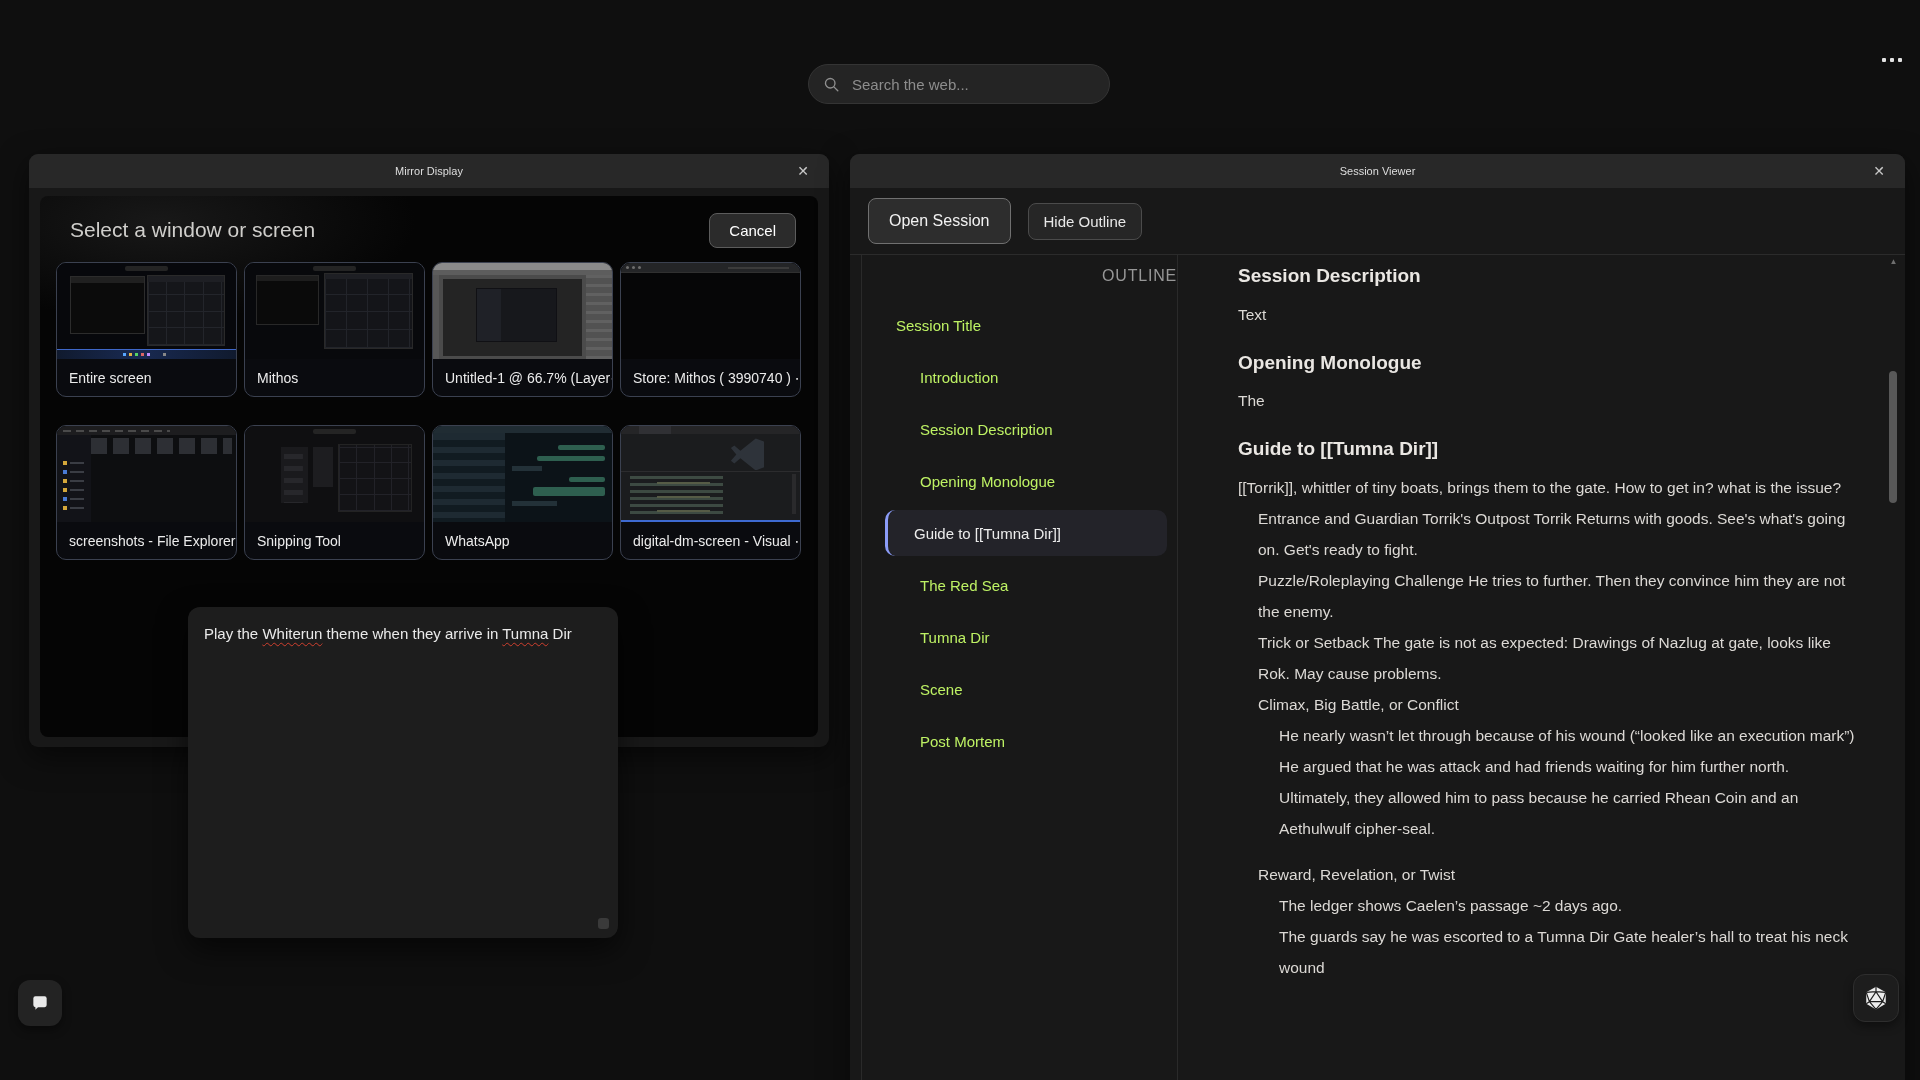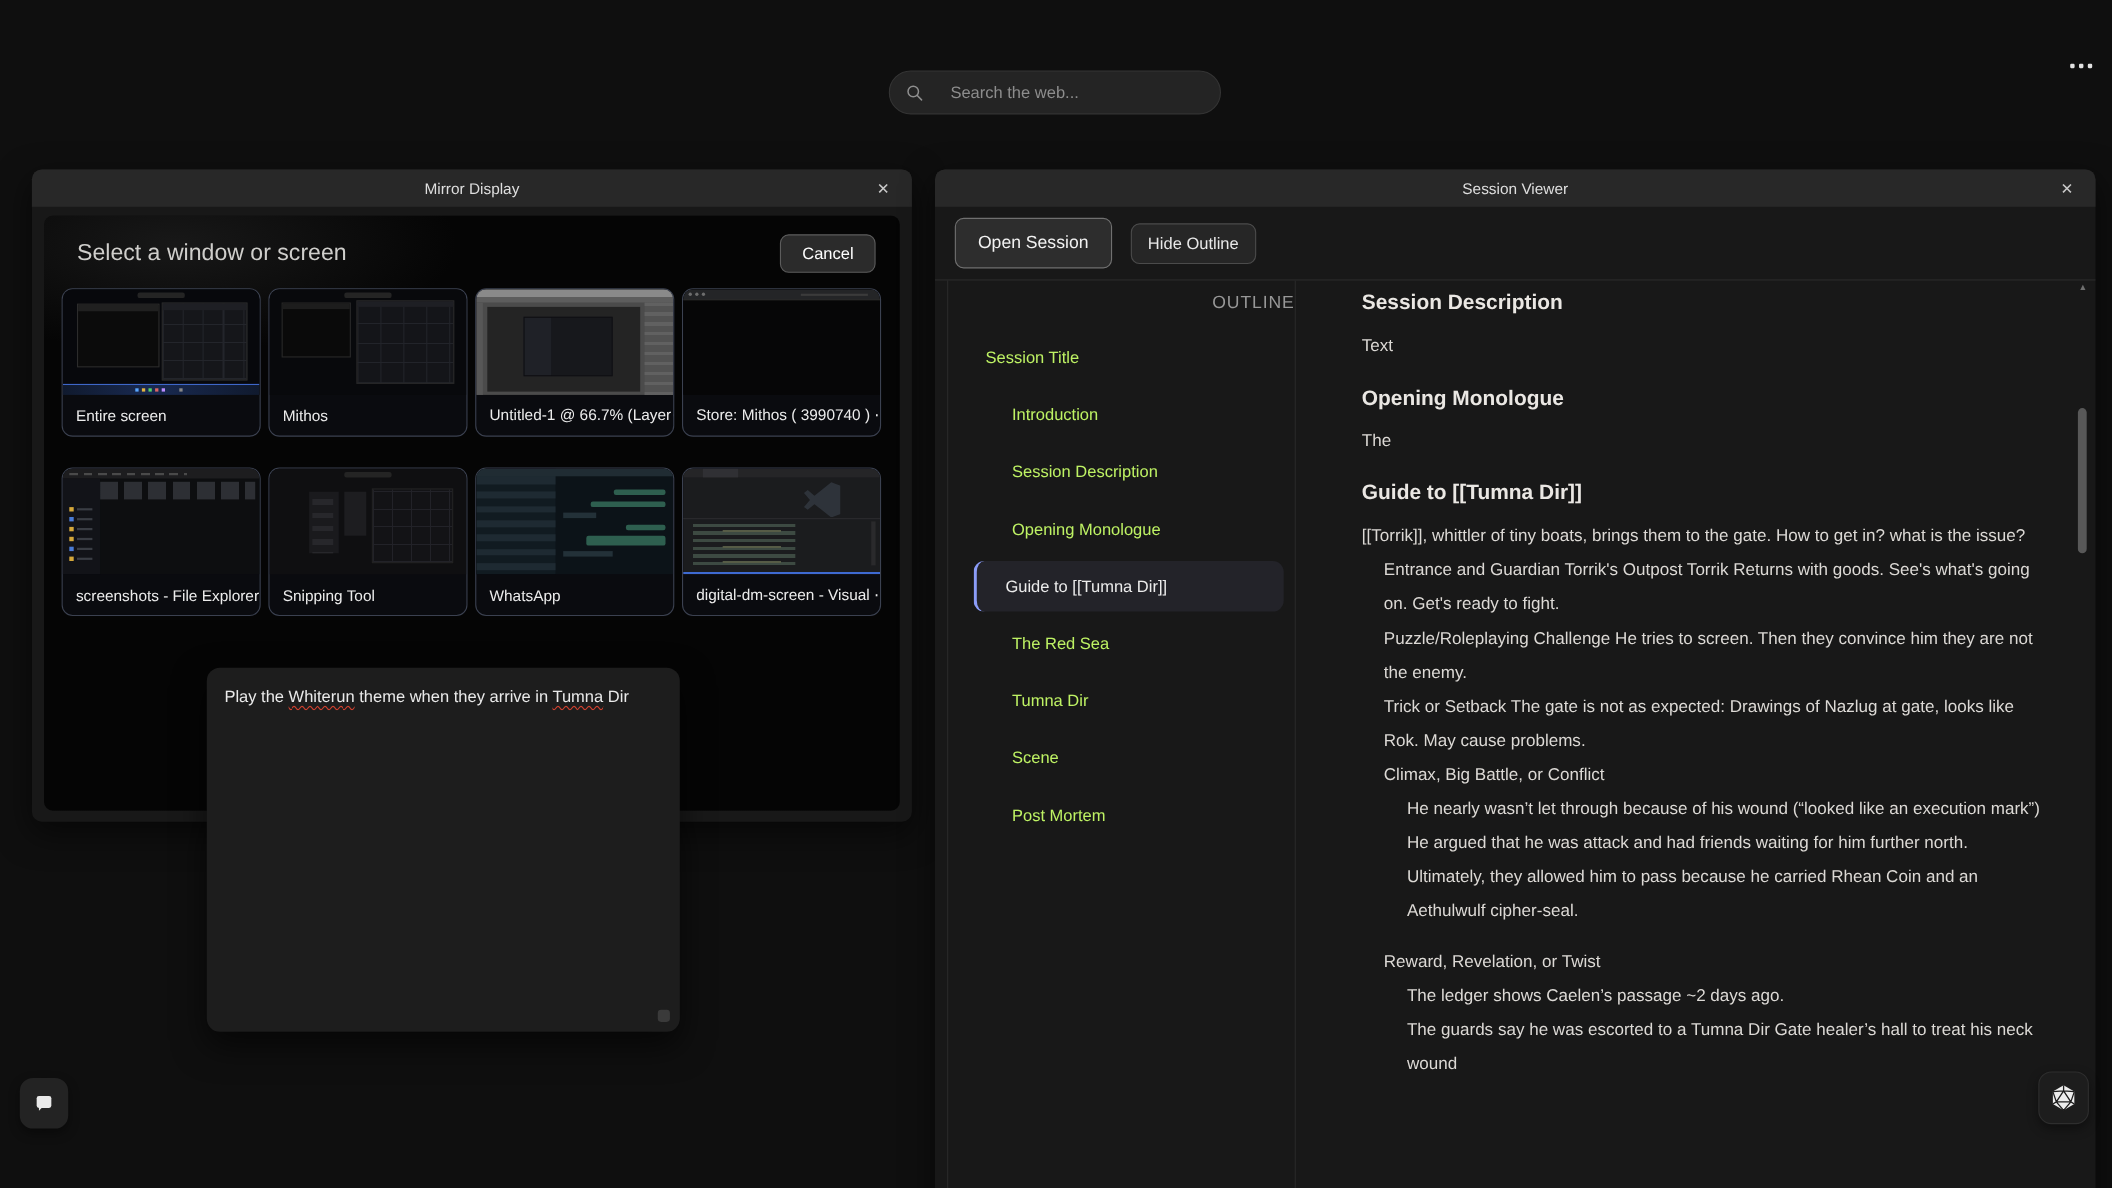--- a/index.html
+++ b/index.html
@@ -3,31 +3,31 @@
 <meta charset="utf-8">
 <style>
   html,body{margin:0;padding:0;width:1920px;height:1080px;overflow:hidden;
     background:#0f0f0f;font-family:"Liberation Sans","DejaVu Sans",sans-serif;
     -webkit-font-smoothing:antialiased;color:#ddd;}
   .abs{position:absolute}
   i{display:block;position:absolute;font-style:normal}
 
   
   .searchbar{left:808px;top:64px;width:302px;height:40px;border-radius:20px;
-    background:#242424;border:1px solid #343434;display:flex;align-items:center;gap:22px;padding:0 14px;box-sizing:border-box}
+    background:#242424;border:1px solid #343434;display:flex;align-items:center;gap:10px;padding:0 14px;box-sizing:border-box}
   .searchbar input{flex:1;background:transparent;border:none;outline:none;color:#cfcfcf;
     font-size:15px;font-family:inherit}
   .searchbar input::placeholder{color:#8d8d8d}
   .more{right:10px;top:50px;width:36px;height:20px;display:flex;align-items:center;justify-content:center;gap:4px;cursor:pointer}
   .more i{position:static;width:4px;height:4px;background:#e2e2e2;border-radius:1px}
 
   
   .panel{background:#181818;border-radius:9px;box-shadow:0 10px 30px rgba(0,0,0,.55)}
   .panel-h{height:34px;background:#282828;border-radius:9px 9px 0 0;display:flex;align-items:center;justify-content:center;position:relative}
-  .panel-h .t{font-size:14px;color:#dedede}
+  .panel-h .t{font-size:11px;color:#dedede}
   .xbtn{position:absolute;right:14px;top:0;height:34px;width:24px;display:flex;align-items:center;justify-content:center;
     color:#c9c9c9;font-size:14px;cursor:pointer}
 
   
   .mirror{left:29px;top:154px;width:800px;height:593px}
   .select-area{position:absolute;left:11px;right:11px;top:42px;bottom:10px;border-radius:8px;
     background:radial-gradient(ellipse 340px 130px at 120px 26px,#181818,#050505 75%) #050505;overflow:visible}
   .select-h{position:absolute;left:30px;top:22px;font-size:21px;color:#cfcecb}
   .cancel{position:absolute;right:22px;top:17px;padding:8px 19px;border-radius:8px;background:#2b2b2b;
     border:1px solid #5c5c5c;color:#fff;font-size:15px;cursor:pointer}
@@ -283,21 +283,21 @@
     </div>
     <div class="content">
       <div class="inner2" id="content-blocks">
           <h3 class="">Session Description</h3>
           <p class="">Text</p>
           <h3 class="">Opening Monologue</h3>
           <p class="">The</p>
           <h3 class="">Guide to [[Tumna Dir]]</h3>
           <p class="">[[Torrik]], whittler of tiny boats, brings them to the gate. How to get in? what is the issue?</p>
           <p class="lvl1">Entrance and Guardian Torrik's Outpost Torrik Returns with goods. See's what's going on. Get's ready to fight.</p>
-          <p class="lvl1">Puzzle/Roleplaying Challenge He tries to screen. Then they convince him they are not the enemy.</p>
+          <p class="lvl1">Puzzle/Roleplaying Challenge He tries to further. Then they convince him they are not the enemy.</p>
           <p class="lvl1">Trick or Setback The gate is not as expected: Drawings of Nazlug at gate, looks like Rok. May cause problems.</p>
           <p class="lvl1">Climax, Big Battle, or Conflict</p>
           <p class="lvl2">He nearly wasn’t let through because of his wound (“looked like an execution mark”)</p>
           <p class="lvl2">He argued that he was attack and had friends waiting for him further north.</p>
           <p class="lvl2">Ultimately, they allowed him to pass because he carried Rhean Coin and an Aethulwulf cipher-seal.</p>
           <p class="lvl1 spaced">Reward, Revelation, or Twist</p>
           <p class="lvl2">The ledger shows Caelen’s passage ~2 days ago.</p>
           <p class="lvl2">The guards say he was escorted to a Tumna Dir Gate healer’s hall to treat his neck wound</p>
         </div>
       <div class="sb">

